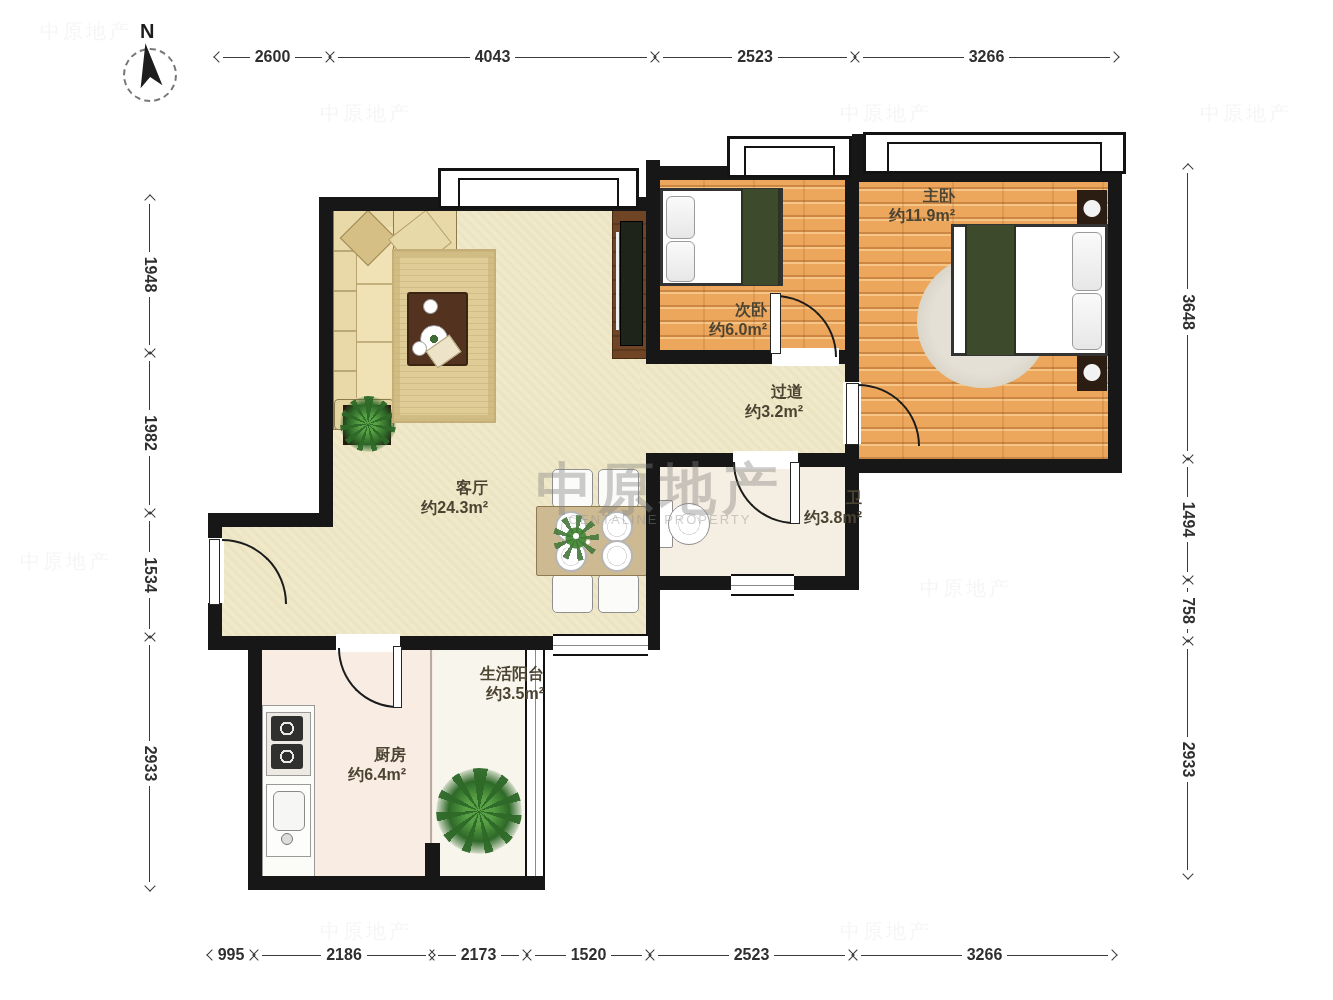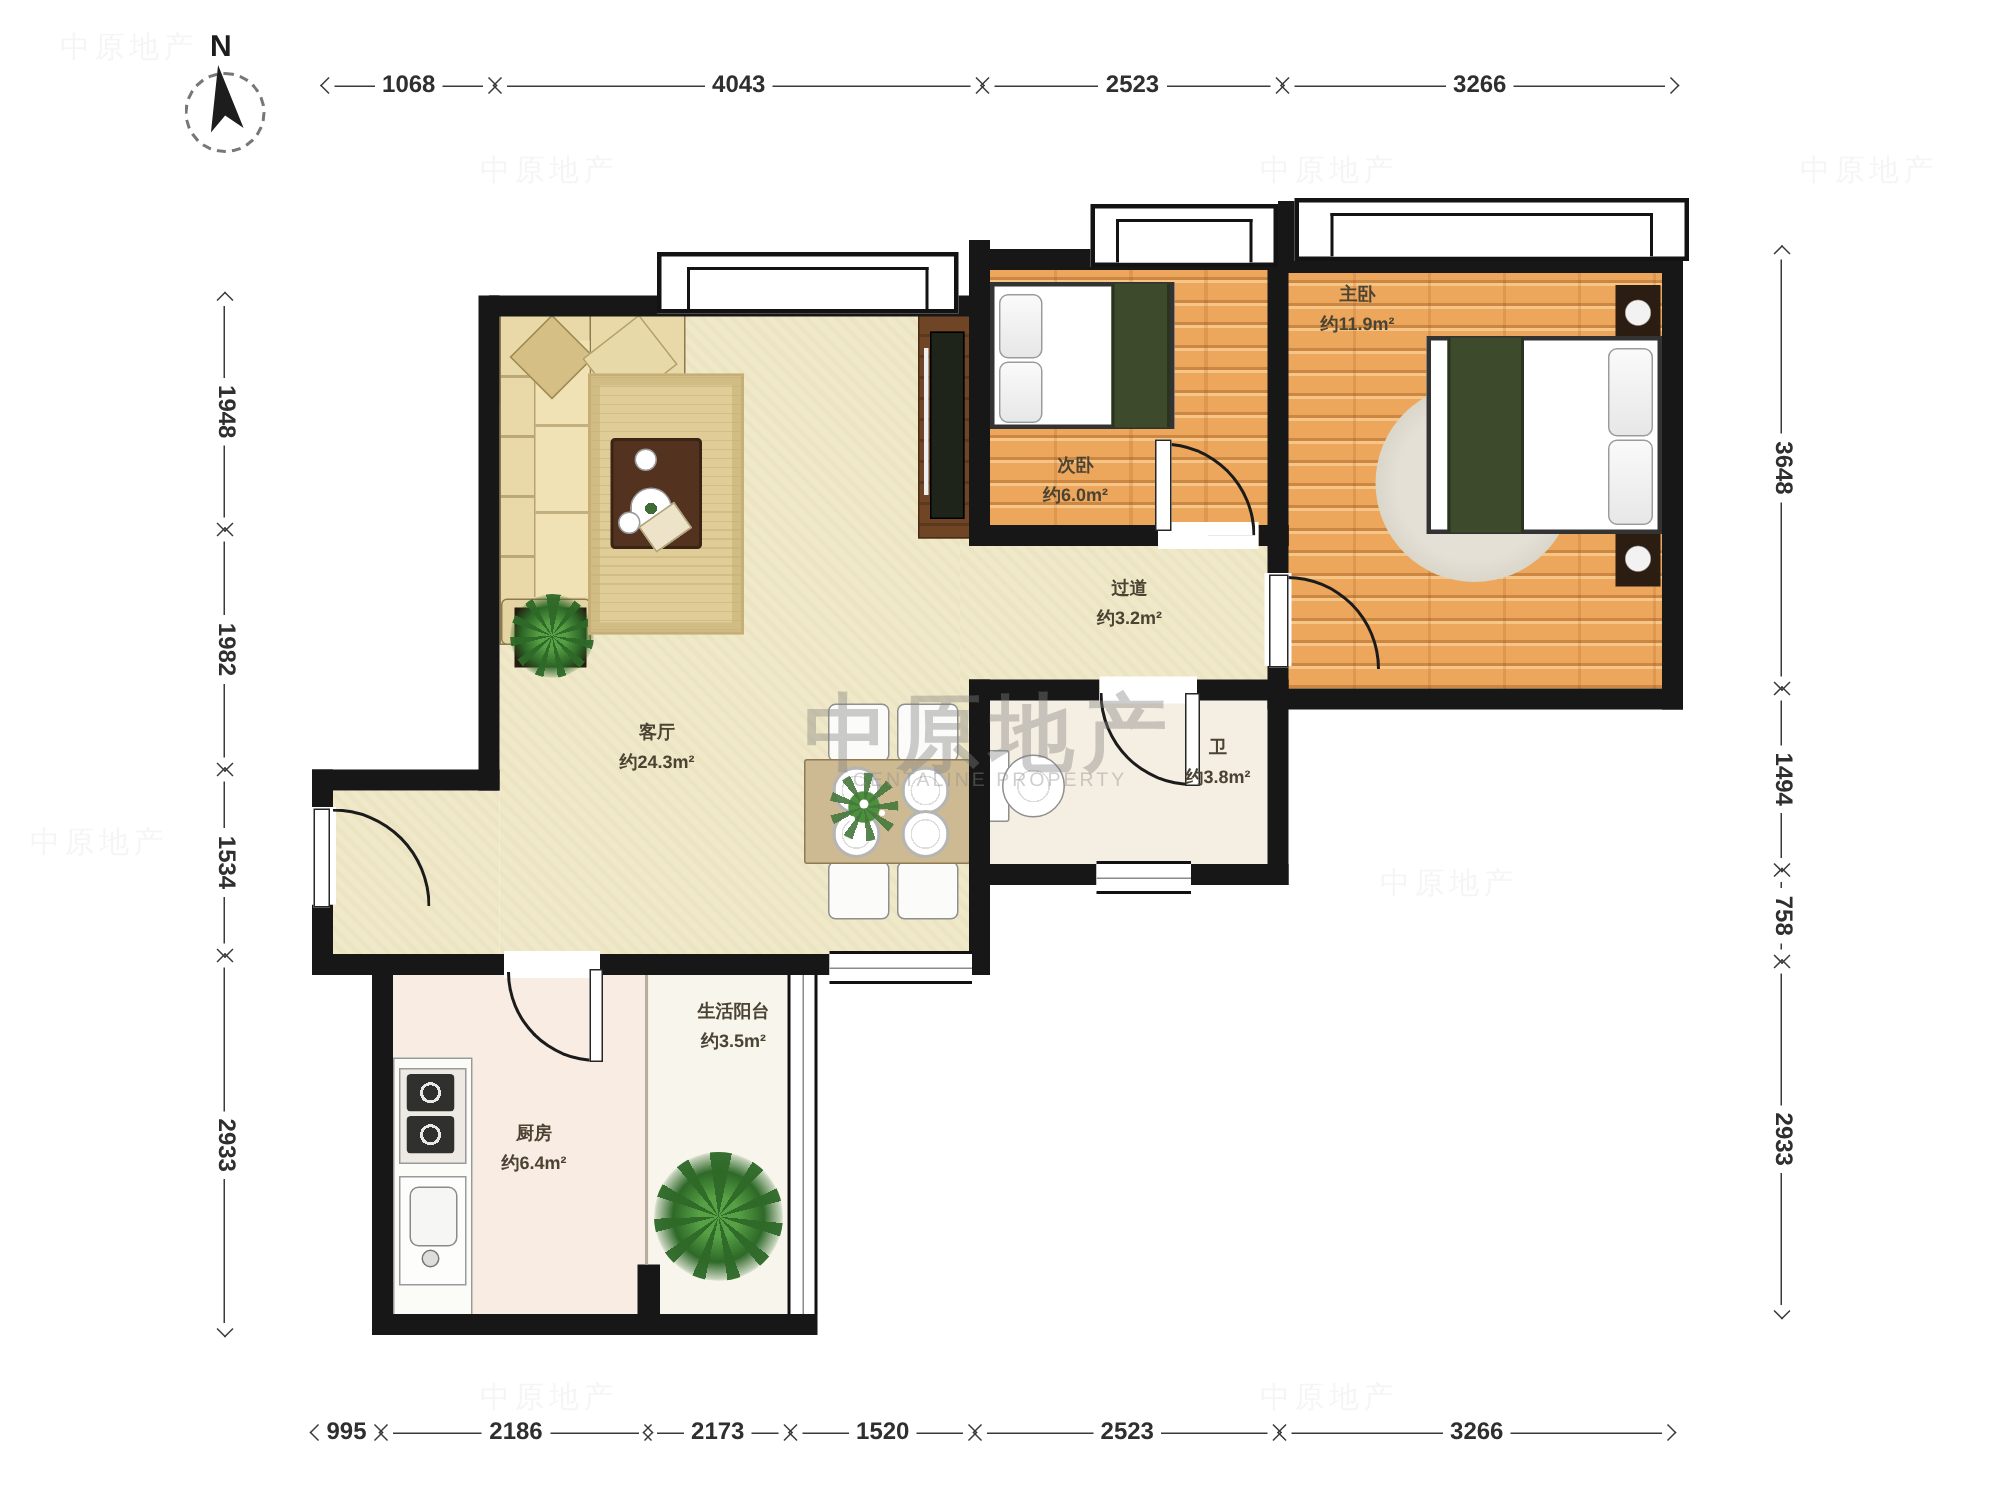--- a/index.html
+++ b/index.html
@@ -41,21 +41,21 @@
     radial-gradient(circle,#57A044 0 22%, #2E6928 50%, rgba(46,105,40,.28) 68%, rgba(0,0,0,0) 72%);}
   .flower{border-radius:50%;background:
     repeating-conic-gradient(rgba(70,120,60,.9) 0 16deg, rgba(0,0,0,0) 16deg 40deg),
     radial-gradient(circle,#4C8F3C 0 10px, rgba(0,0,0,0) 11px);}
   .flower::after{content:"";position:absolute;left:20px;top:18px;width:6px;height:6px;border-radius:50%;background:#fff;
     box-shadow:12px 6px 0 -1px #fff,-8px 10px 0 -1px #fff,6px -10px 0 -1px #fff,-10px -6px 0 -1px #fff;}
   .plate{border:2px solid #b5b5b5;border-radius:50%;background:radial-gradient(circle,#fff 0 9px,#ddd 9px 10px,#fff 10px);}
   .chair{background:#FBFBF9;border:1.5px solid #8f8f8f;border-radius:5px;}
   .whitebox{background:#fff;border:1.5px solid #8f8f8f;}
   
-  .rlabel{position:absolute;text-align:center;color:#4c4433;font-weight:bold;font-size:12px;line-height:20px;}
+  .rlabel{position:absolute;text-align:right;color:#4c4433;font-weight:bold;font-size:16px;line-height:20px;}
   
   .dim{position:absolute;display:flex;align-items:center;height:16px;color:#2f2f2f;
        font-size:16px;font-weight:600;white-space:nowrap;}
   .dim .ln{flex:1;height:0;border-top:1.5px solid #3a3a3a;}
   .dim .lbl{margin:0 5px;}
   .dim .arr{flex:none;width:7px;height:7px;border-left:1.6px solid #3a3a3a;border-bottom:1.6px solid #3a3a3a;}
   .dim .arr.l{transform:rotate(45deg);}
   .dim .arr.r{transform:rotate(-135deg);}
   .dim.v{transform-origin:0 0;transform:rotate(90deg);}
   .dim.c{justify-content:center;}
@@ -236,21 +236,21 @@
   <div class="north-n" style="left:140px;top:20px;">N</div>
   <div class="a" style="left:123px;top:48px;width:50px;height:50px;border:2px dashed #777;border-radius:50%;">
     <svg width="50" height="58" viewBox="0 0 50 58" style="position:absolute;left:-1px;top:-9px;">
       <polygon points="25,2 36,46 25,36 14,46" fill="#1d1d1d" transform="rotate(-8 25 28)"></polygon>
     </svg>
   </div>
 
   <div class="dim" style="left:215px;top:49px;width:115px">
       <i class="arr l"></i>
       <i class="ln"></i>
-      <b class="lbl">1068</b>
+      <b class="lbl">2600</b>
       <i class="ln"></i>
       <i class="arr r"></i>
     </div>
   <div class="dim" style="left:330px;top:49px;width:325px">
       <i class="arr l"></i>
       <i class="ln"></i>
       <b class="lbl">4043</b>
       <i class="ln"></i>
       <i class="arr r"></i>
     </div>

